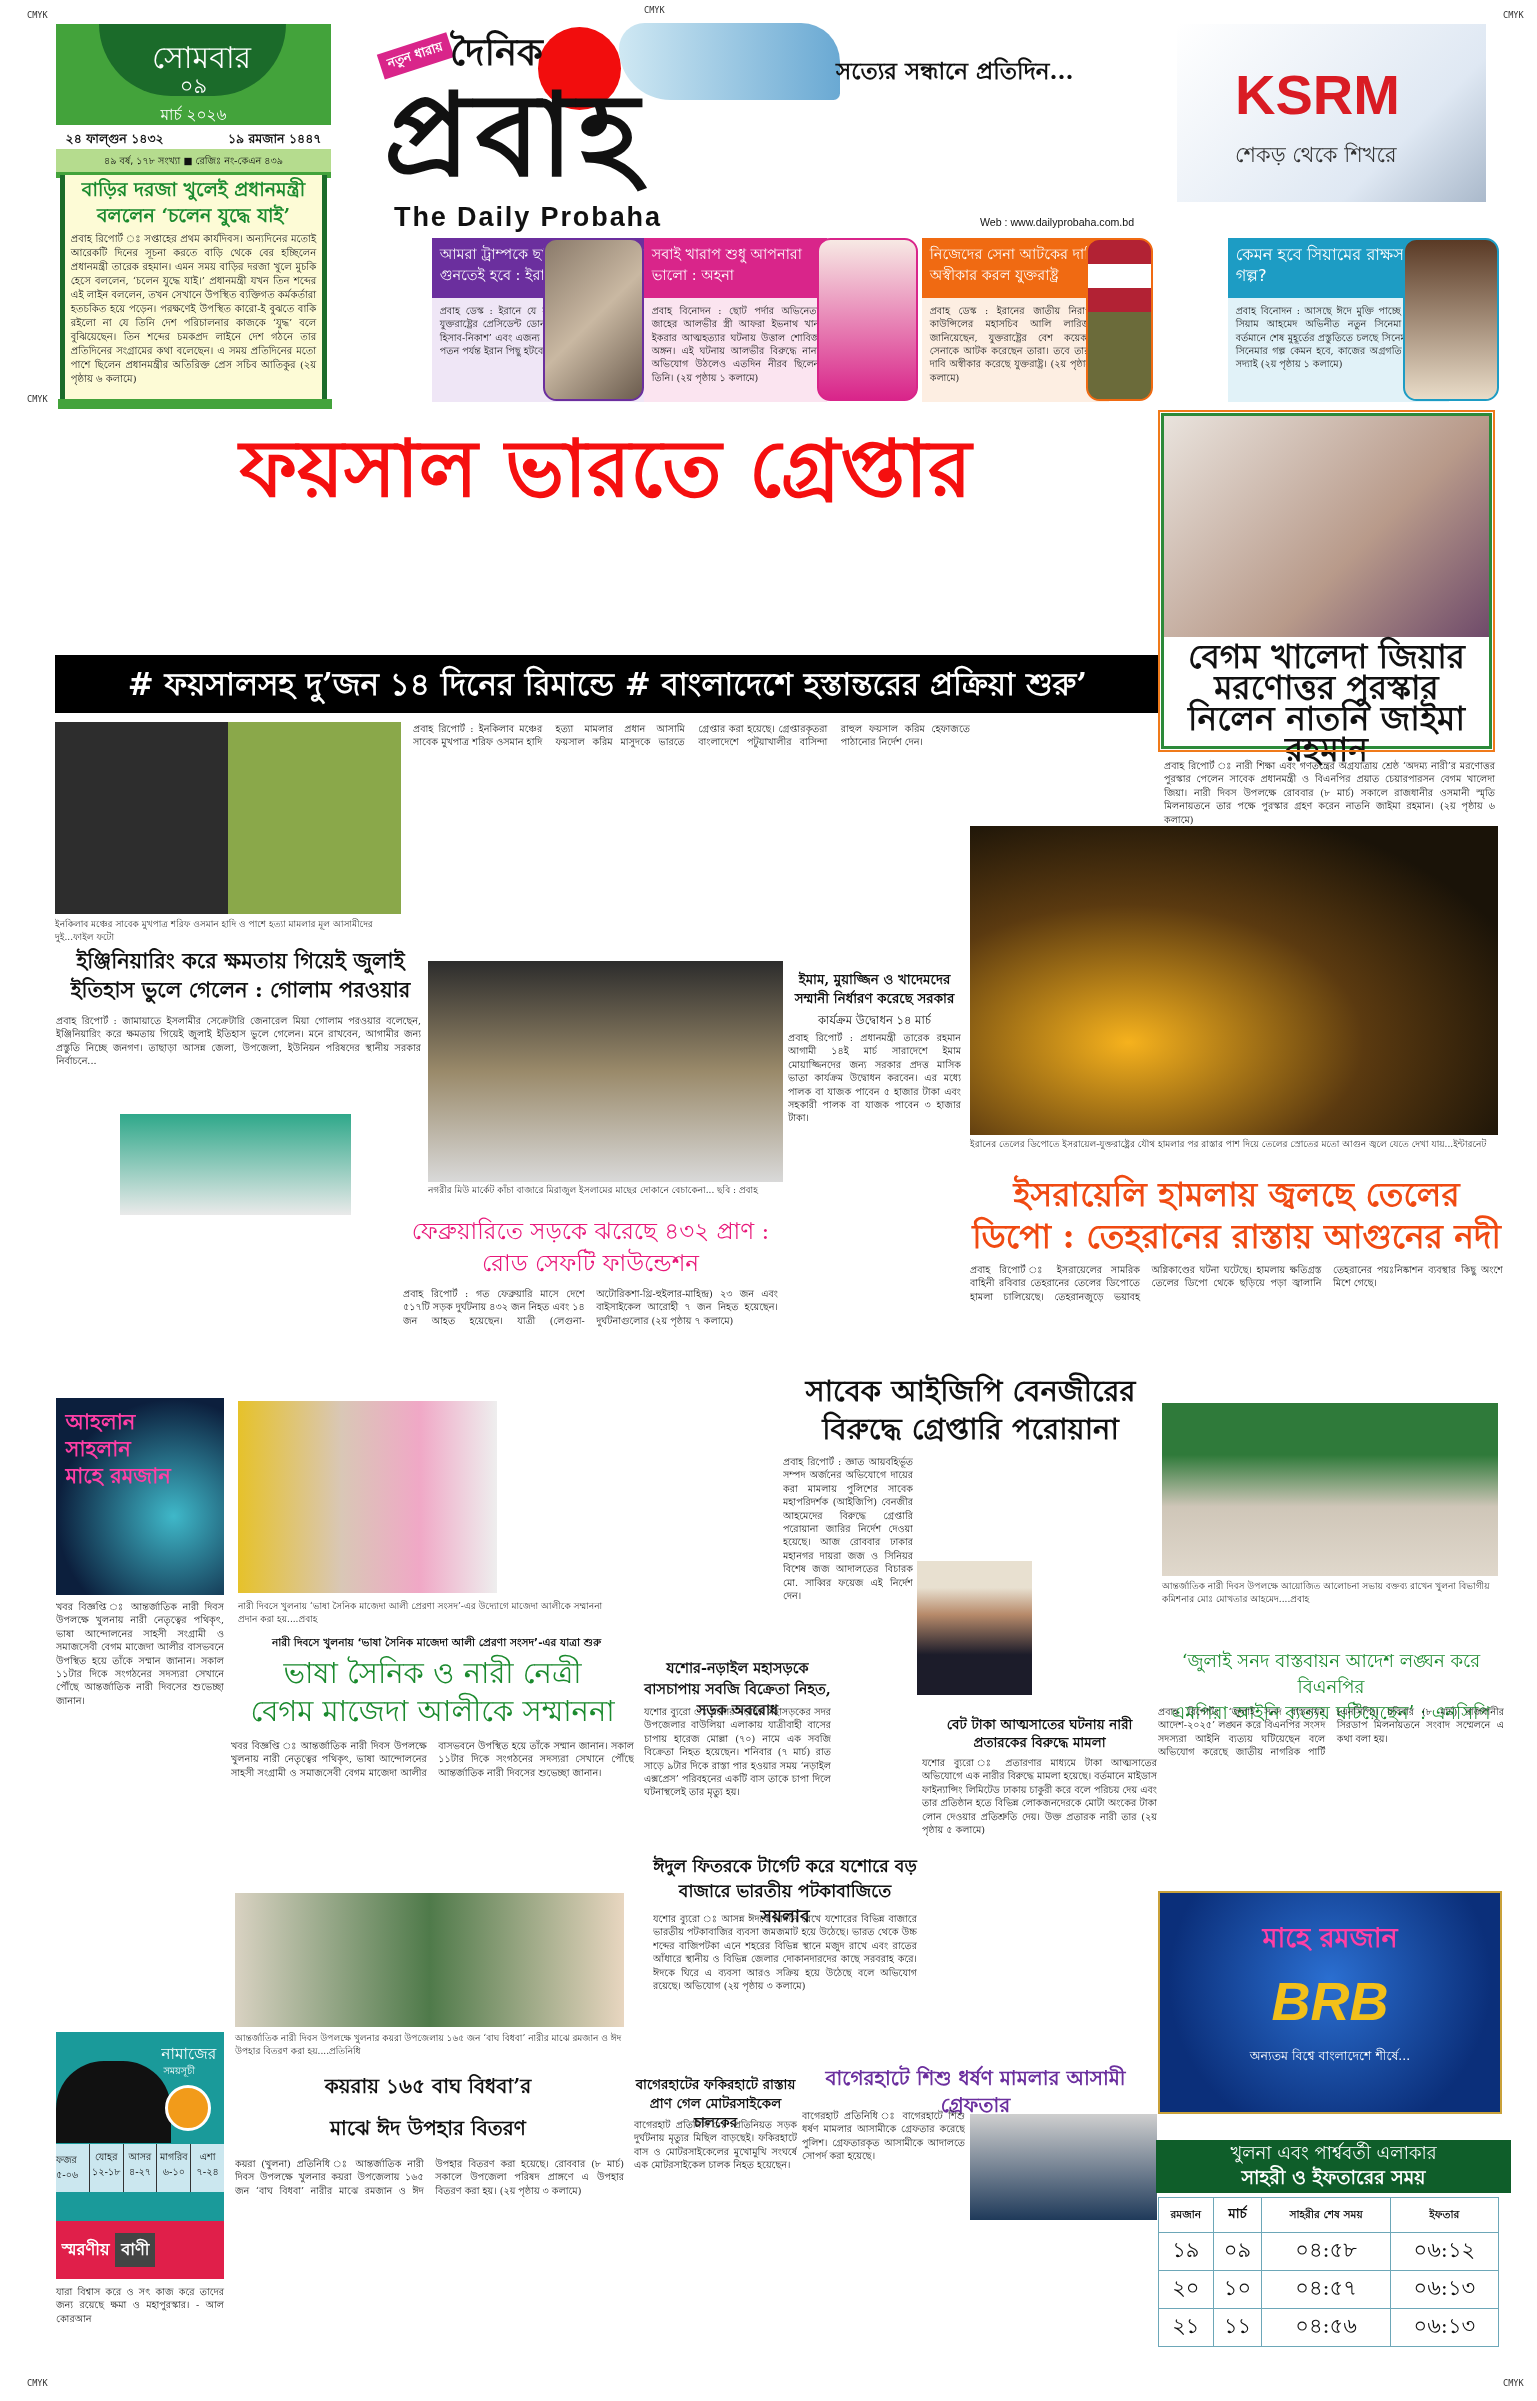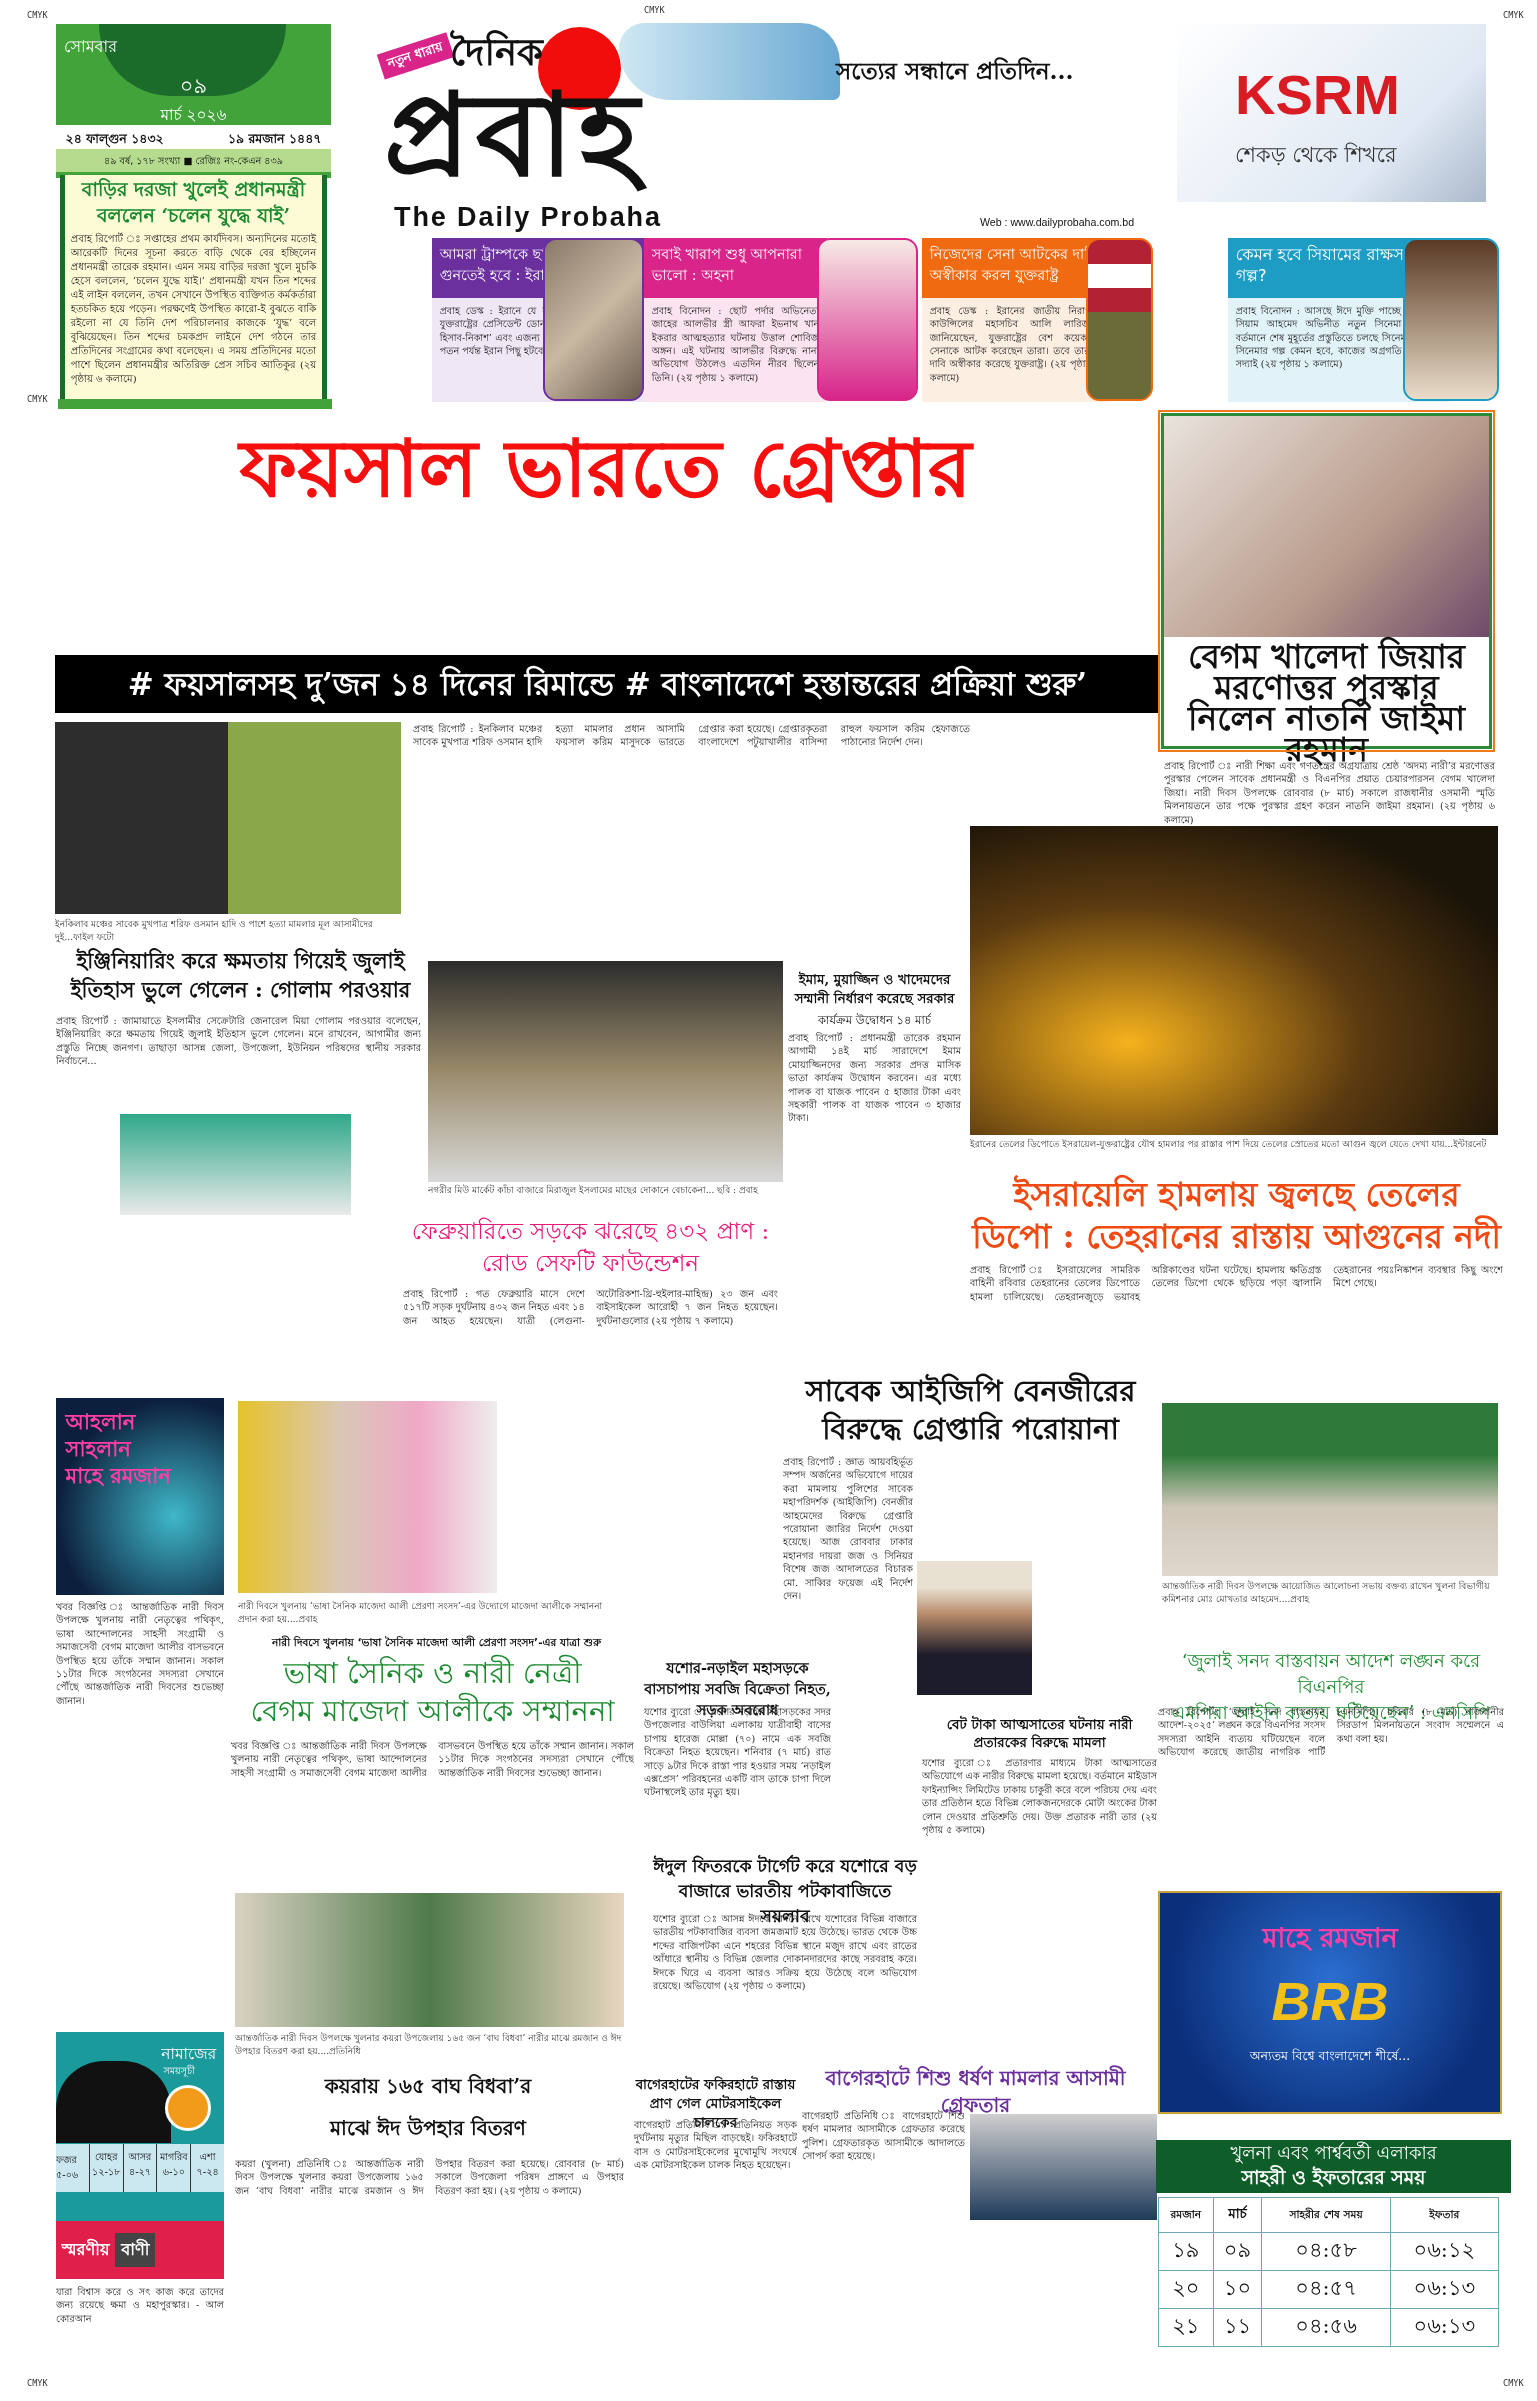--- a/index.html
+++ b/index.html
@@ -4,21 +4,21 @@
 <style>
 *{box-sizing:border-box;margin:0;padding:0}
 body{width:1537px;height:2402px;background:#fff;font-family:"DejaVu Sans",sans-serif;color:#111;position:relative;overflow:hidden}
 .abs{position:absolute}
 .body-text{font-size:10.6px;line-height:14.4px;text-align:justify;color:#222;font-family:"DejaVu Serif",serif}
 .photo{background:linear-gradient(135deg,#8a7a6a,#c9b8a2 50%,#6b5c4e);}
 .crop-mark{font-size:8.6px;font-family:"DejaVu Sans Mono",monospace;color:#333}
 
 .datebox{left:56px;top:24px;width:275px;height:154px;background:#43a33b}
 .datebox .arc{position:absolute;left:43px;top:0;width:187px;height:72px;background:#1b6b2a;border-radius:0 0 96px 96px}
-.datebox .day{position:absolute;left:8px;right:0;top:9.6px;text-align:left;color:#fff;font-size:16px}
+.datebox .day{position:absolute;left:16px;right:0;top:9.6px;text-align:center;color:#fff;font-size:30px}
 .datebox .num{position:absolute;left:0;right:0;top:46px;text-align:center;color:#fff;font-size:21px}
 .datebox .month{position:absolute;left:0;right:0;top:79px;text-align:center;color:#fff;font-size:15.4px}
 .datebox .price{position:absolute;left:0;top:101px;background:#1b6b2a;color:#fff;font-size:14.4px;padding:3.8px 5.8px}
 .datebox .pages{position:absolute;right:0;top:101px;background:#1b6b2a;color:#fff;font-size:14.4px;padding:3.8px 5.8px}
 .edition{left:56px;top:149px;width:275px;height:23px;background:#b5dc8e;font-size:9.6px;text-align:center;padding-top:4.8px}
 .lead-left{left:60px;top:175px;width:267px;height:231px;background:#fdfbd6;border-left:5.8px solid #1b6b2a;border-right:5.8px solid #1b6b2a}
 .lead-left h2{color:#1b8a2e;font-size:19px;text-align:center;line-height:26px;padding-top:1px;font-family:"DejaVu Serif",serif}
 .lead-left p{padding:3.8px 5.8px;font-size:10px;line-height:14px}
 .lead-left-bar{left:58px;top:399px;width:274px;height:9.6px;background:#43a33b}
 .logo-tag{left:379px;top:43px;background:#d9258a;color:#fff;font-size:12.5px;padding:2.9px 7.7px;transform:rotate(-18deg);font-weight:bold}

